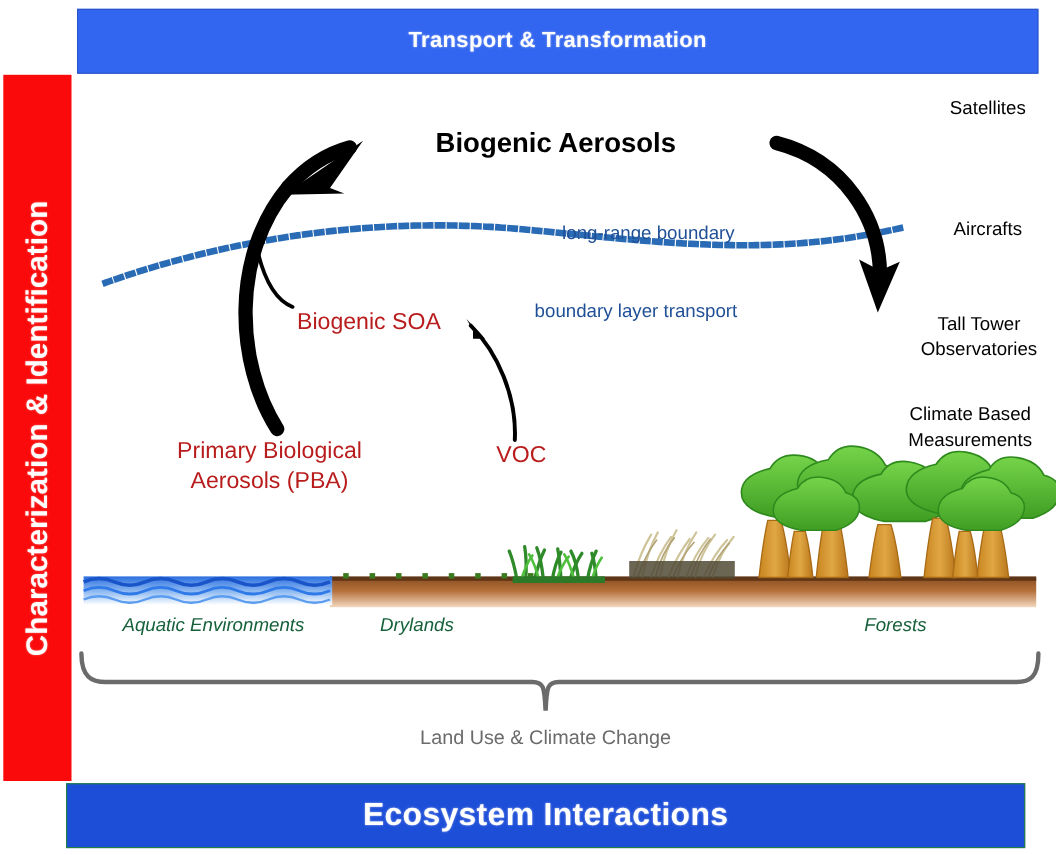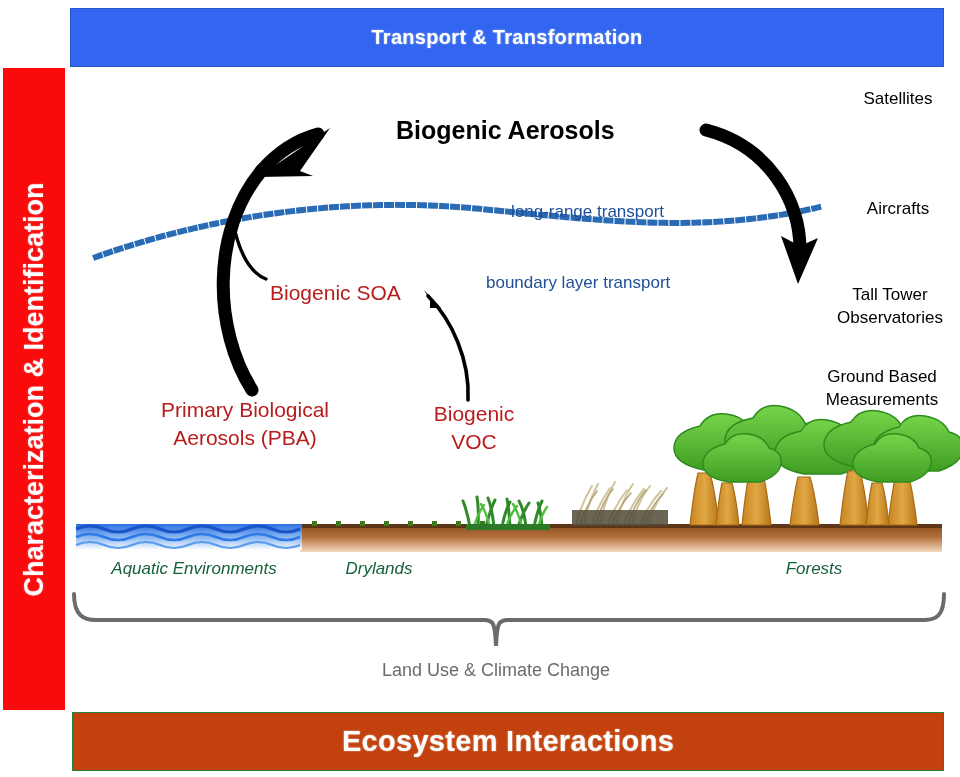--- a/index.html
+++ b/index.html
@@ -31,23 +31,23 @@
     justify-content: center;
   }
   #top-banner-label {
     color: #ffffff;
     font-size: 20px;
     font-weight: bold;
     letter-spacing: .3px;
     text-shadow: 0 0 2px rgba(255,255,255,.55);
   }
   #bottom-banner {
-    left: 72px; top: 712px;
+    left: 60px; top: 712px;
     width: 870px; height: 57px;
-    background: #c2410c;
+    background: #1d4ed8;
     border: 1px solid #24803f;
     display: flex;
     align-items: center;
     justify-content: center;
   }
   #bottom-banner-label {
     color: #ffffff;
     font-size: 29px;
     font-weight: bold;
     letter-spacing: .3px;
@@ -293,35 +293,34 @@
   <div class="abs txt" id="main-title">Biogenic Aerosols</div>
 
   <div class="abs txt red-label" id="label-soa">Biogenic SOA</div>
 
   <div class="abs red-label" id="label-pba">
     <div>Primary Biological</div>
     <div>Aerosols (PBA)</div>
   </div>
 
   <div class="abs red-label" id="label-voc">
-    <div>Biogenic</div>
     <div>VOC</div>
   </div>
 
-  <div class="abs txt blue-label" id="label-longrange">long-range transport</div>
+  <div class="abs txt blue-label" id="label-longrange">long-range boundary</div>
   <div class="abs txt blue-label" id="label-boundary">boundary layer transport</div>
 
   <div class="abs obs-label" id="obs-satellites">Satellites</div>
   <div class="abs obs-label" id="obs-aircrafts">Aircrafts</div>
   <div class="abs obs-label" id="obs-tower">
     <div>Tall Tower</div>
     <div>Observatories</div>
   </div>
   <div class="abs obs-label" id="obs-ground">
-    <div>Ground Based</div>
+    <div>Climate Based</div>
     <div>Measurements</div>
   </div>
 
   <div class="abs eco-label" id="eco-aquatic">Aquatic Environments</div>
   <div class="abs eco-label" id="eco-dry">Drylands</div>
   <div class="abs eco-label" id="eco-forest">Forests</div>
 
   <div class="abs" id="land-use-label">Land Use &amp; Climate Change</div>
 
   <div class="abs" id="bottom-banner">

